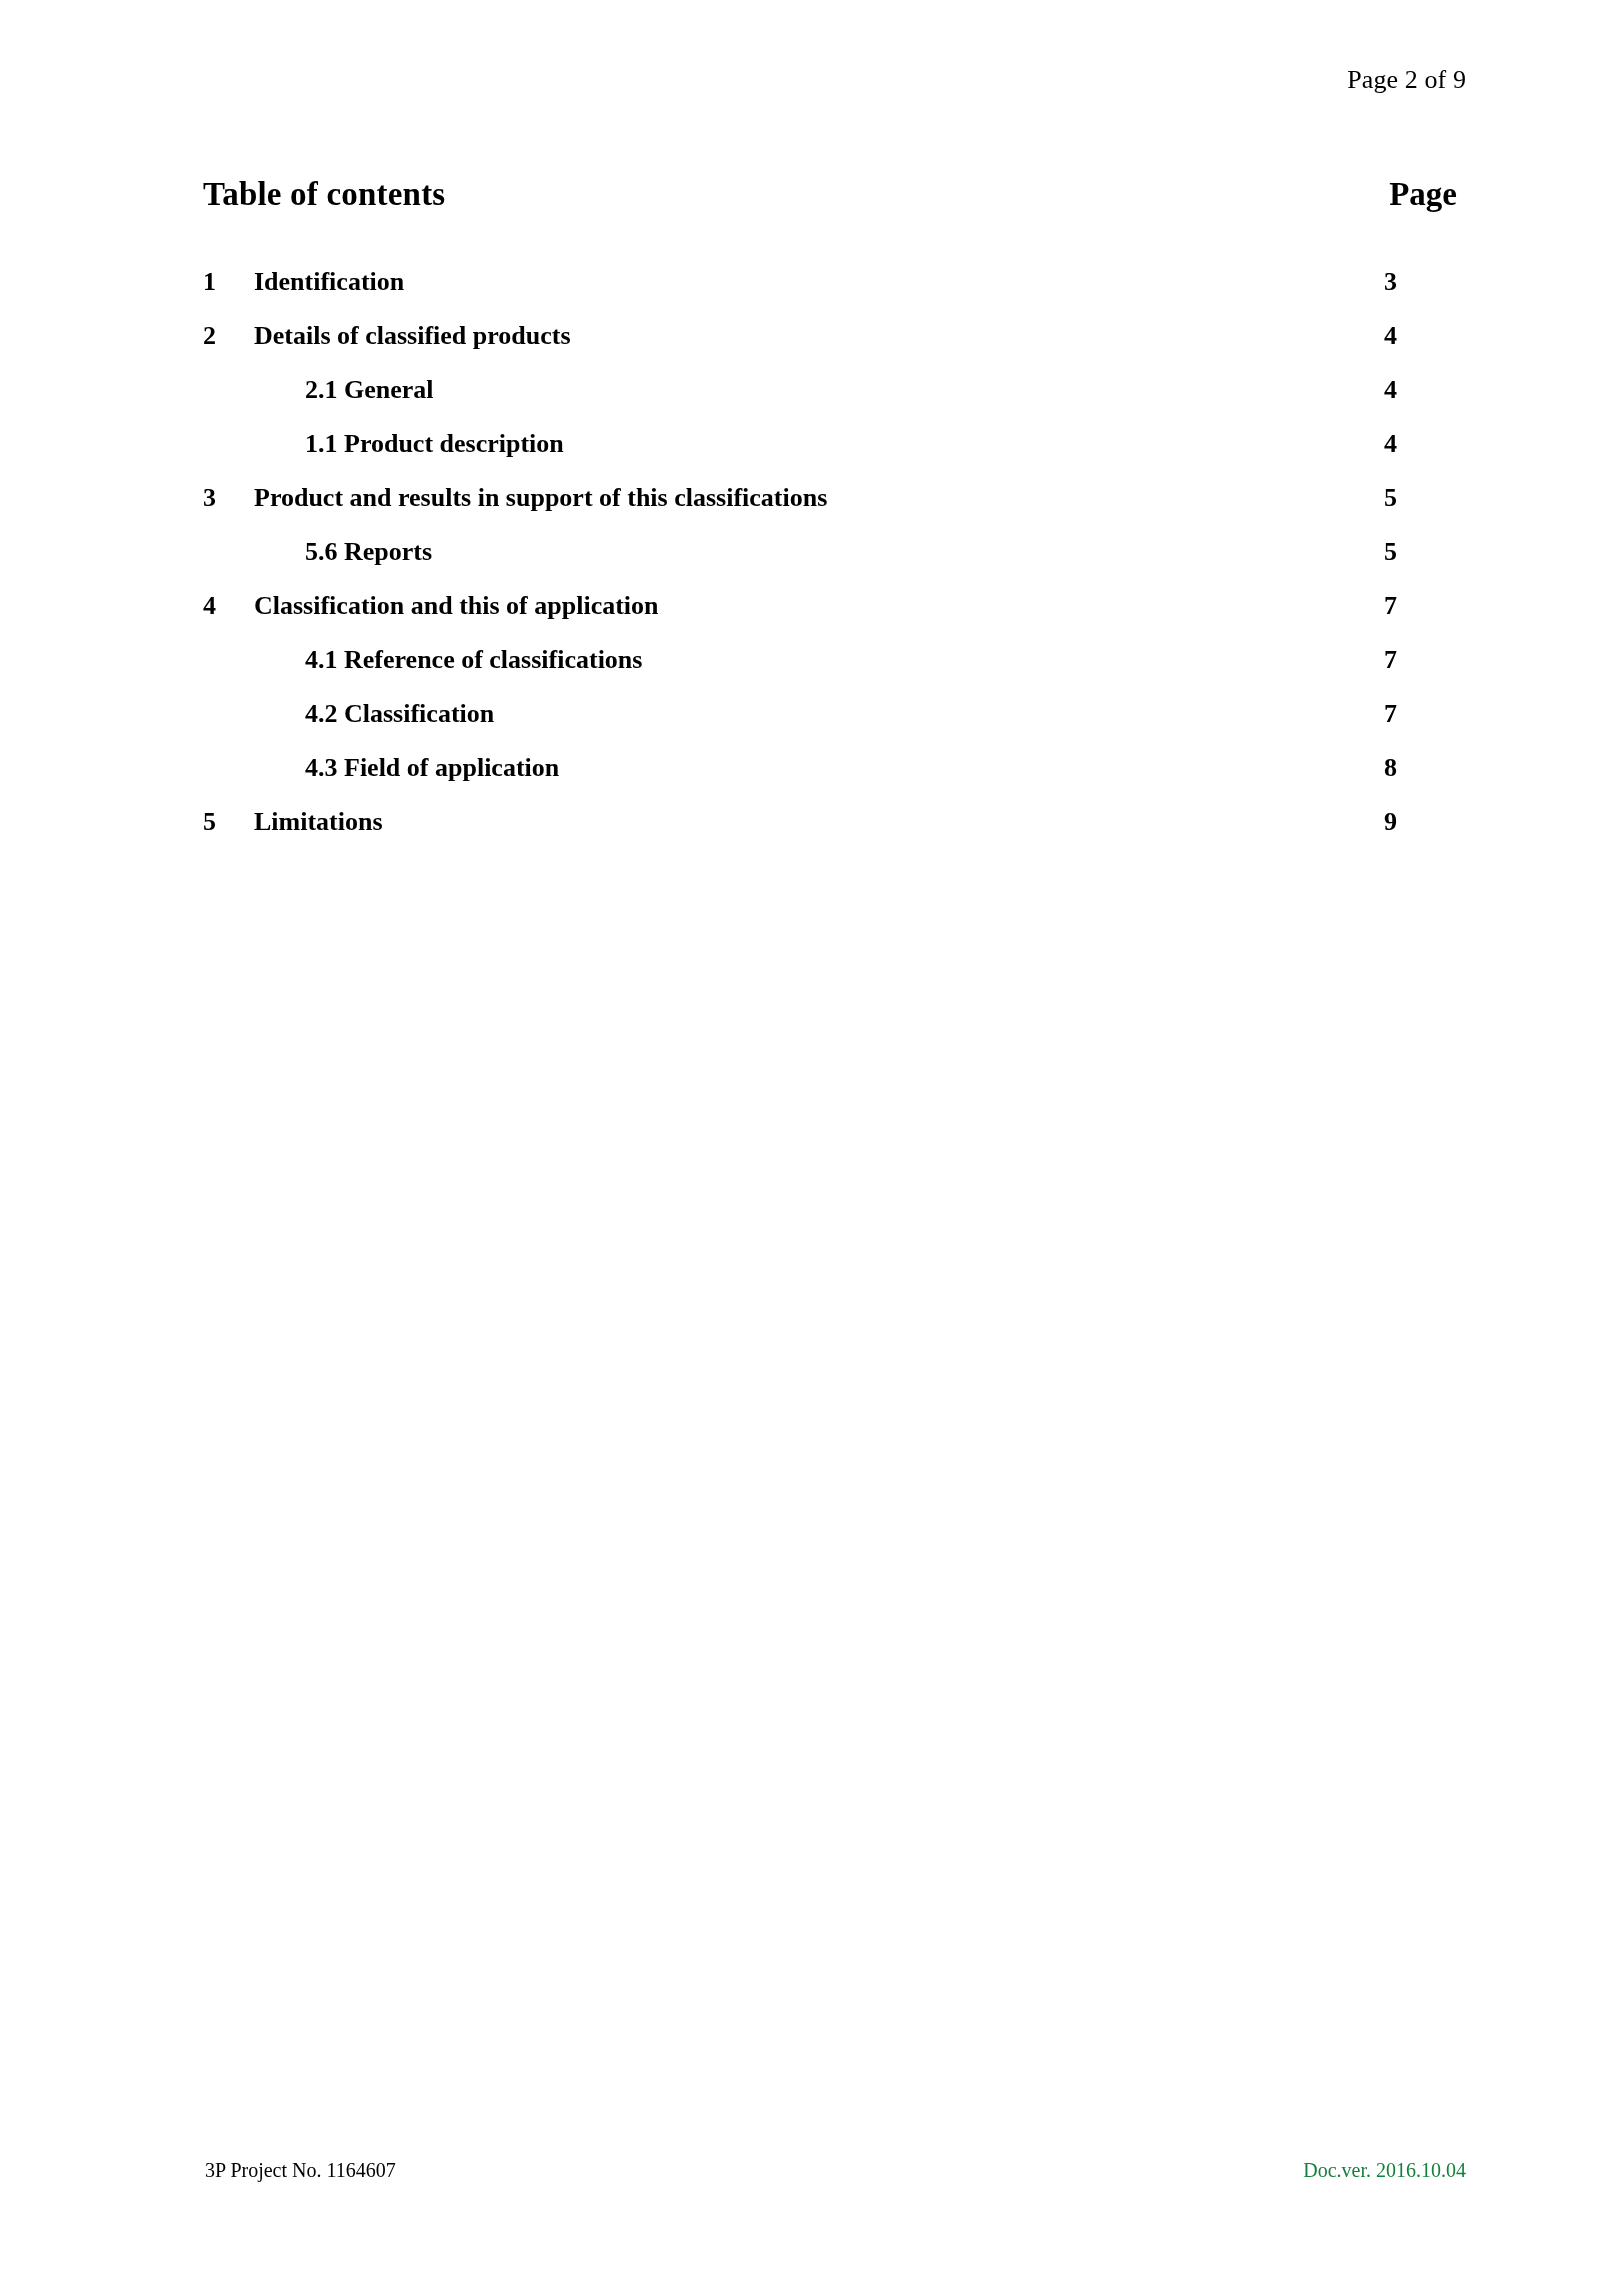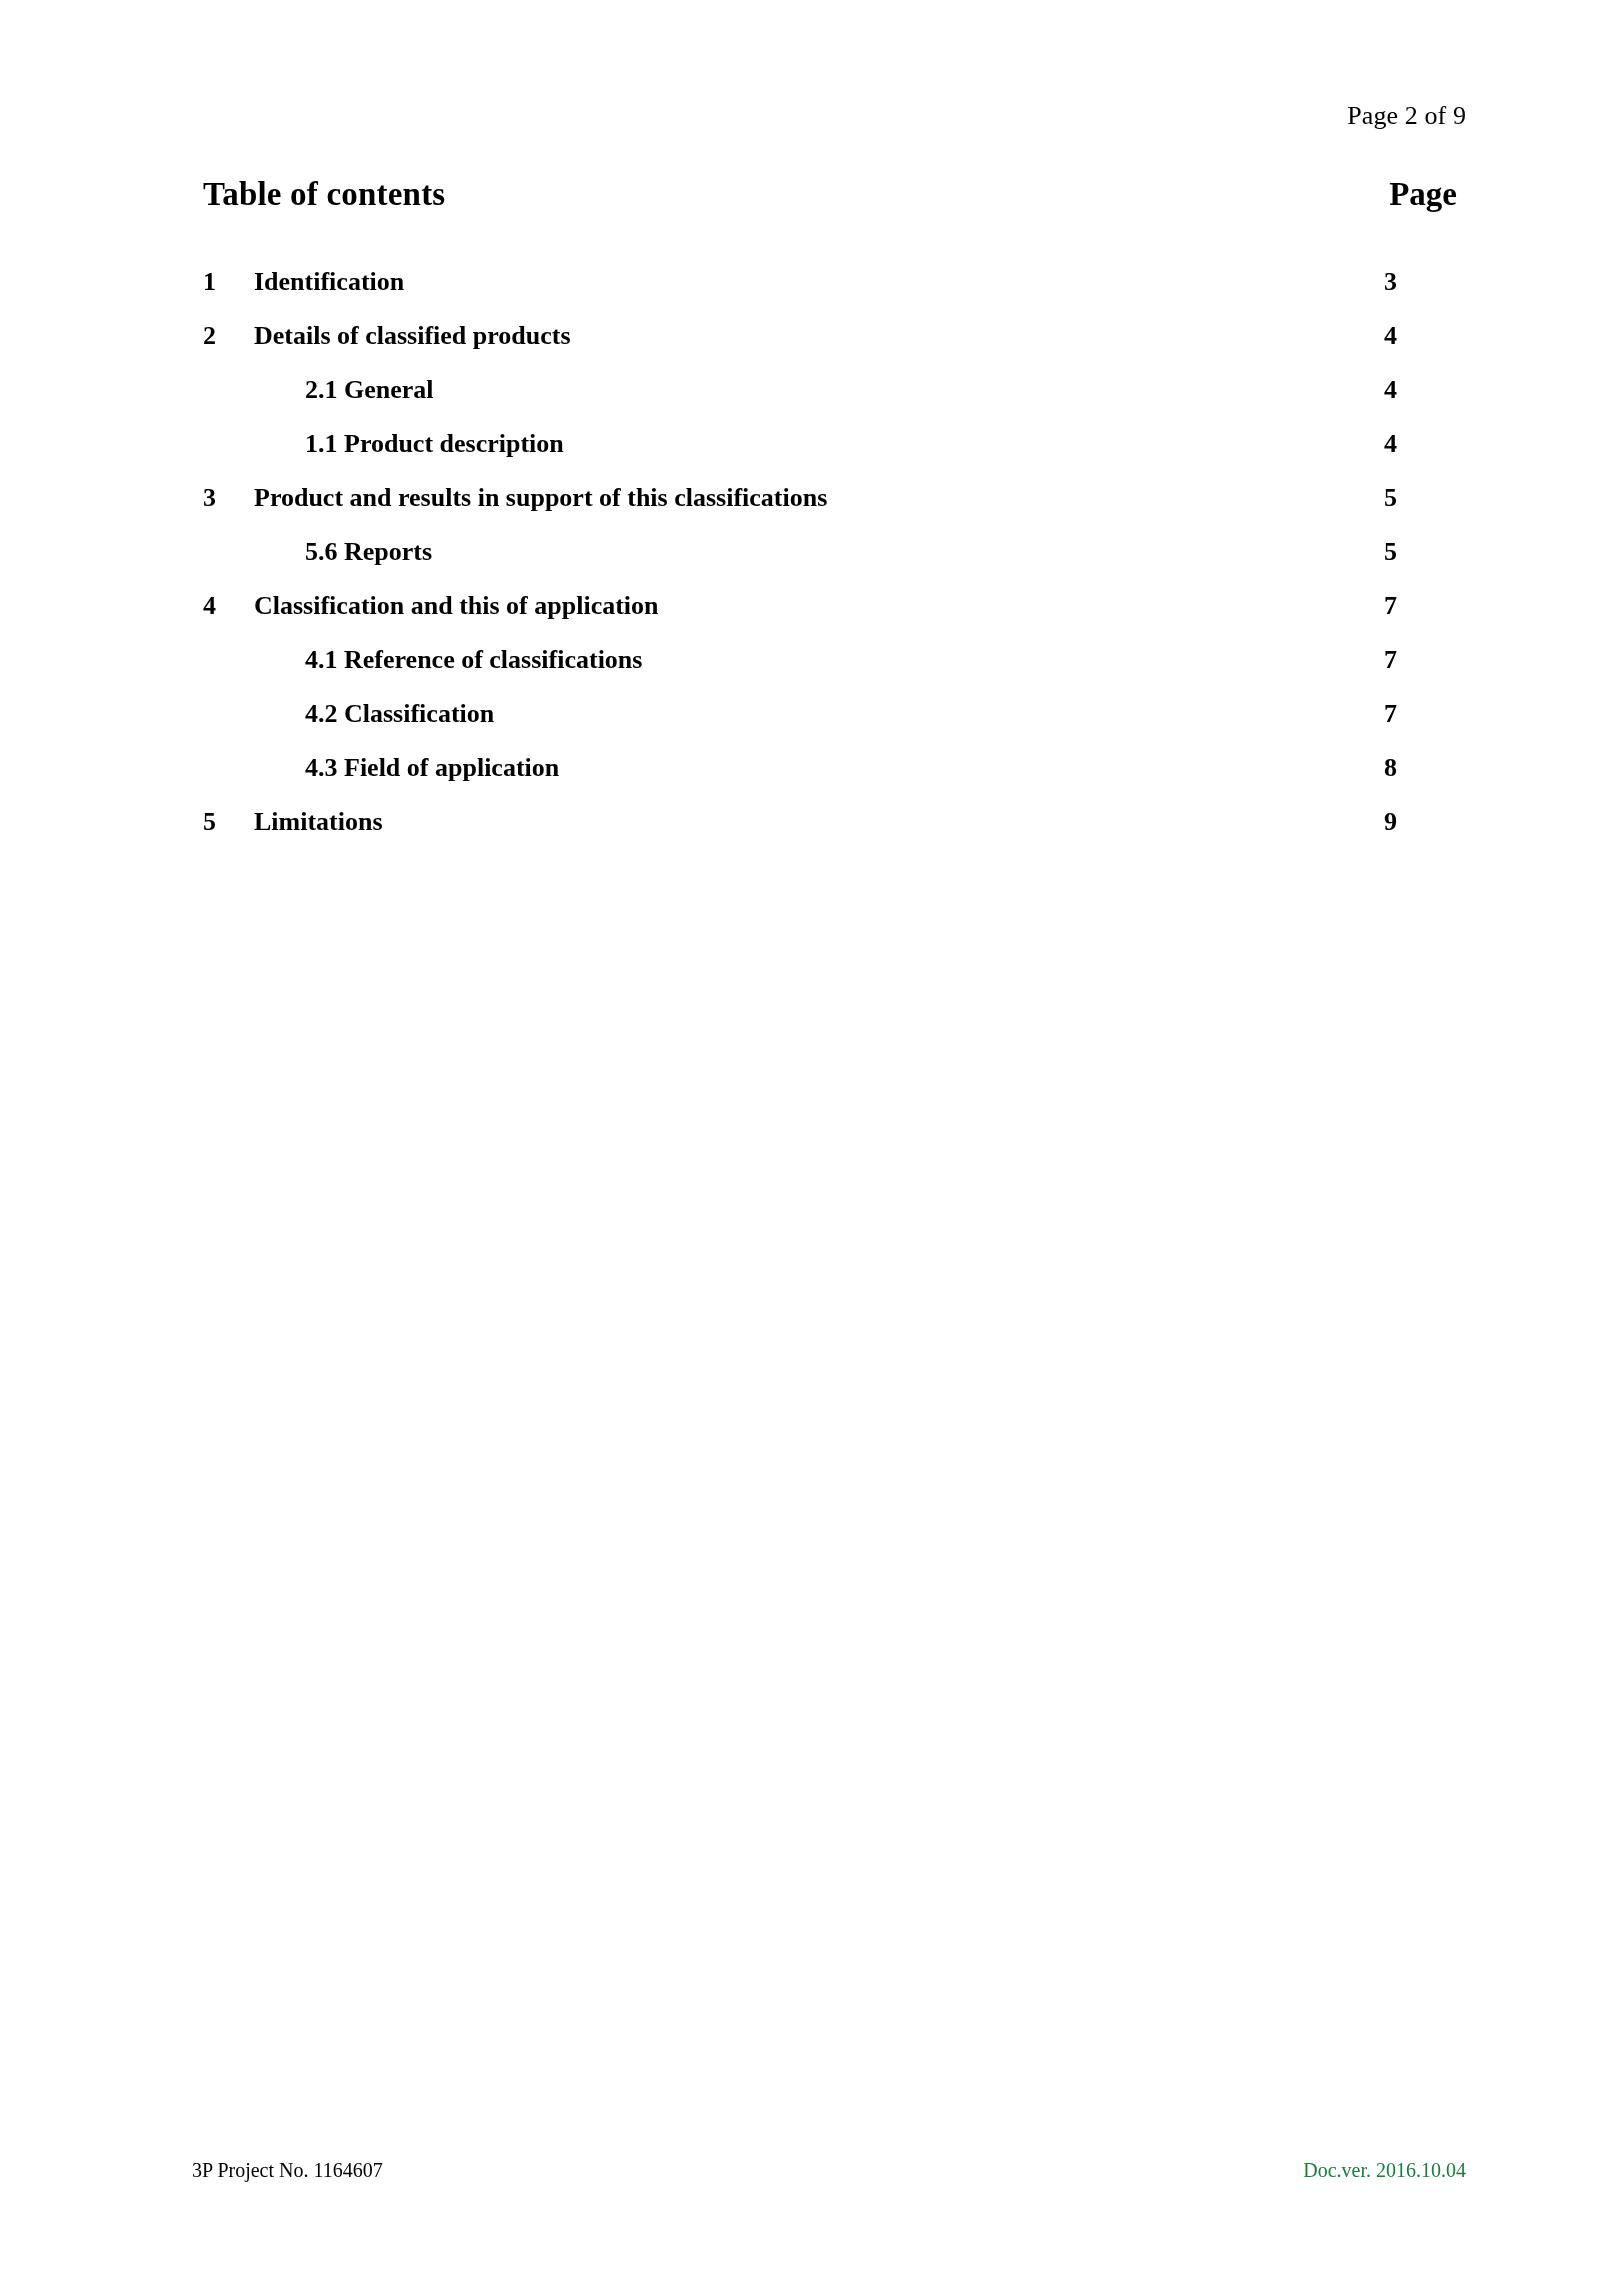--- a/index.html
+++ b/index.html
@@ -18,21 +18,20 @@
     background: #ffffff;
     box-sizing: border-box;
   }
   .page-header {
     position: absolute;
     top: 65px;
     right: 157px;
     font-size: 26px;
     font-weight: normal;
     letter-spacing: 0.1px;
-    margin-top: 36px;
   }
   .content {
     position: absolute;
     left: 203px;
     top: 176px;
     width: 1260px;
   }
   .toc-title-row {
     display: flex;
     justify-content: space-between;
@@ -67,21 +66,21 @@
   .toc-label.sub {
     padding-left: 51px;
   }
   .toc-pageno {
     width: 79px;
     flex: 0 0 79px;
     text-align: left;
   }
   .footer {
     position: absolute;
-    left: 192px;
+    left: 205px;
     right: 157px;
     bottom: 113px;
     display: flex;
     justify-content: space-between;
     align-items: flex-end;
     font-size: 20px;
   }
   .footer-left {
     color: #000000;
   }

